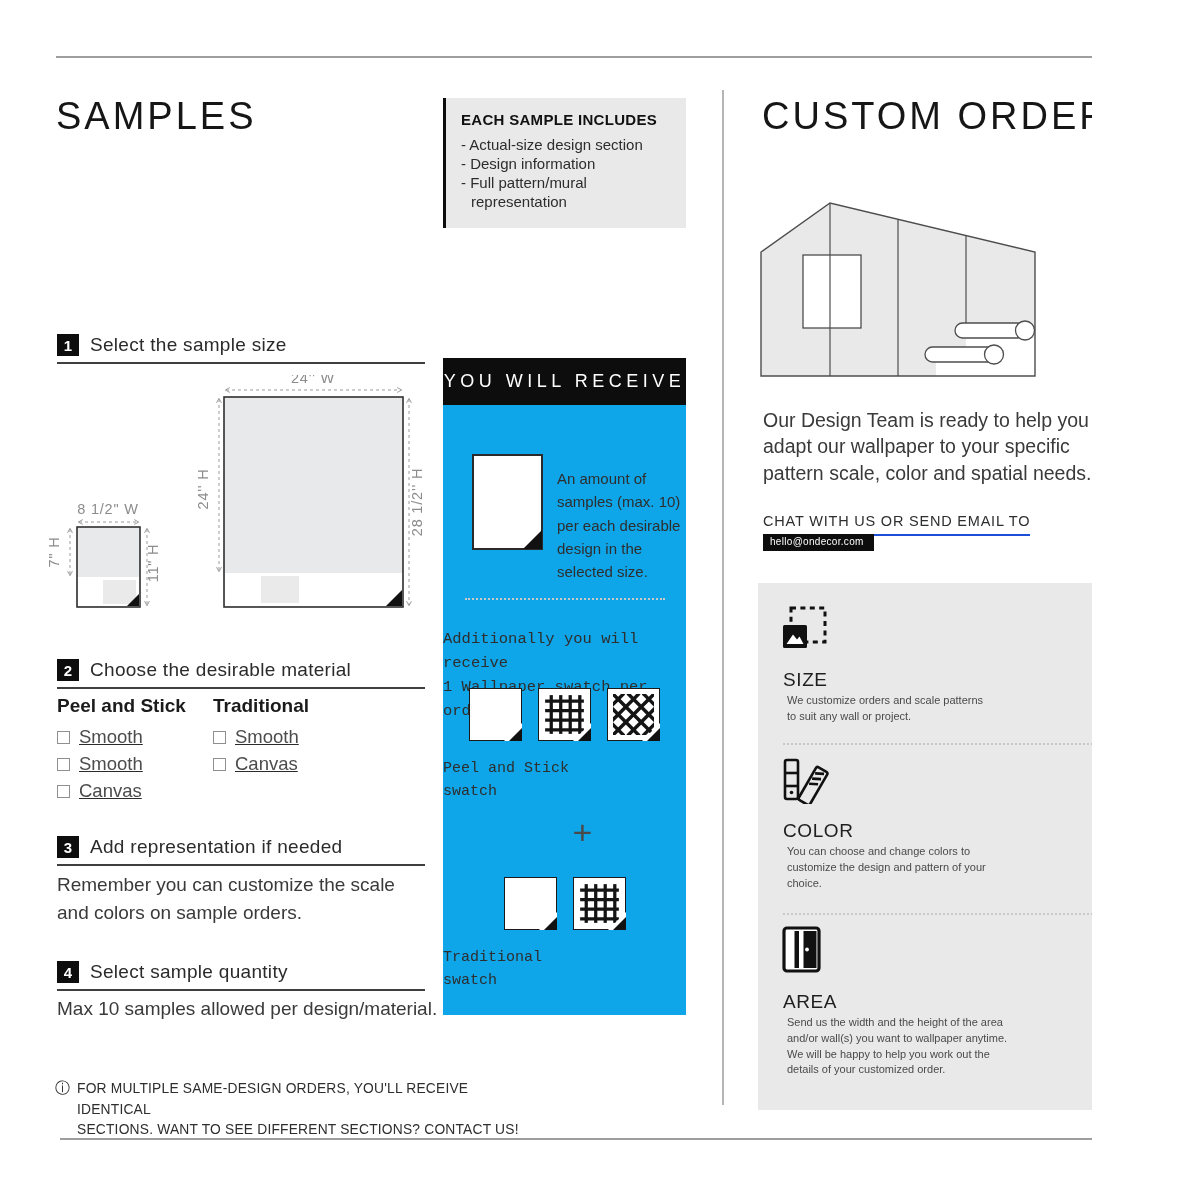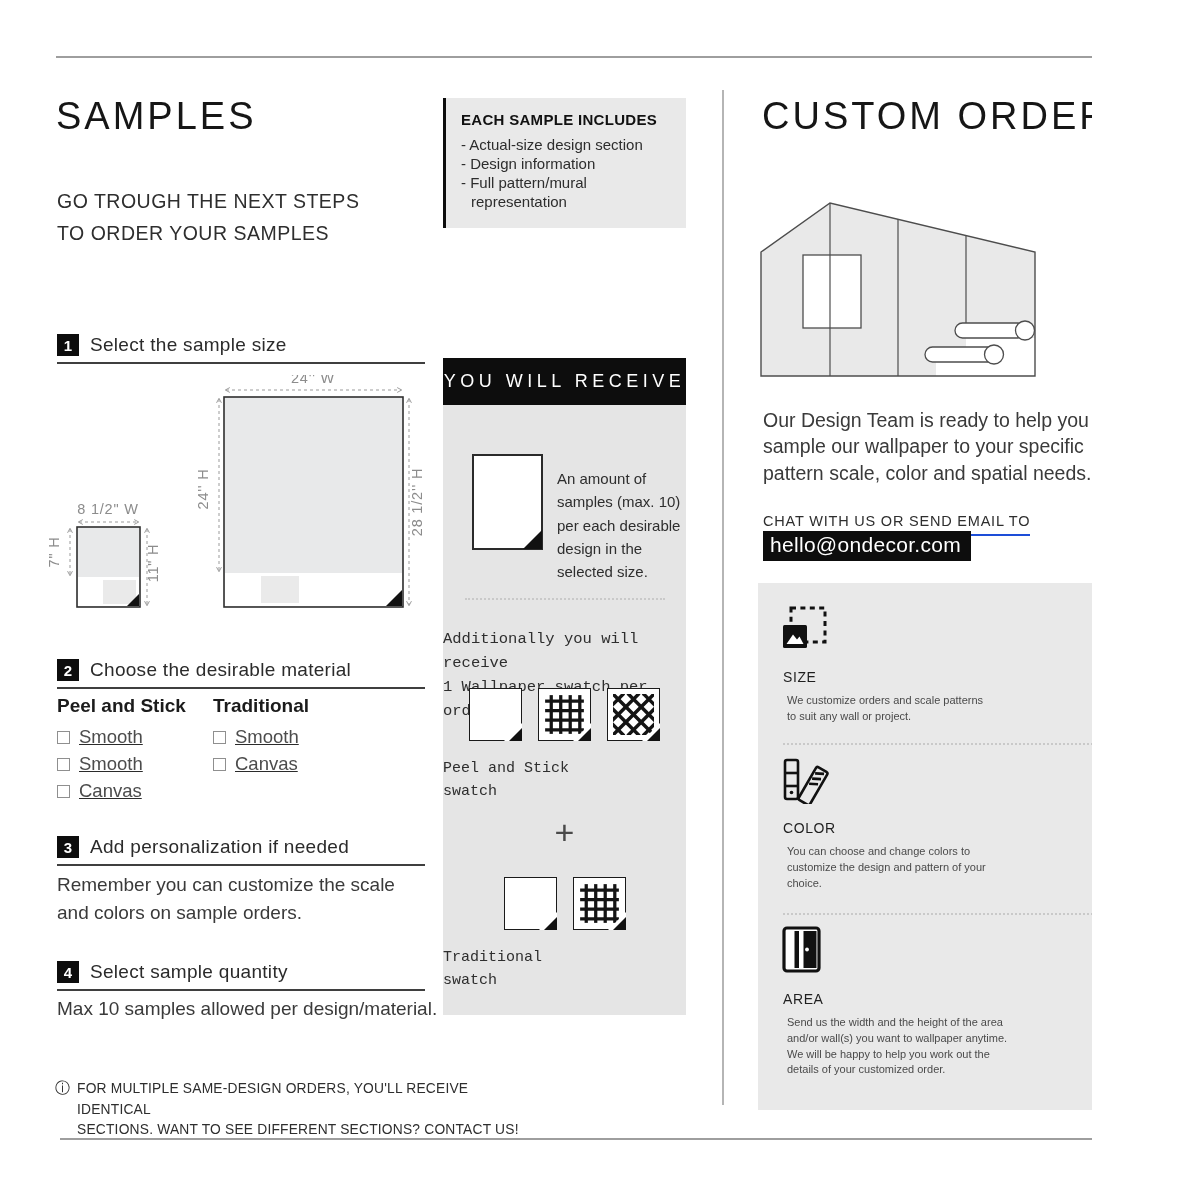--- a/index.html
+++ b/index.html
@@ -37,21 +37,21 @@
 
   .includes-box { position:absolute; left:443px; top:98px; width:243px; min-height:130px;
     background:#e9e9e9; border-left:3px solid #0d0d0d; padding:13px 14px 15px 15px; }
   .includes-title { font-size:15px; font-weight:600; letter-spacing:0.3px; color:#111; margin-bottom:7px; }
   .includes-item { font-size:15px; line-height:19px; color:#2d2d2d; padding-left:10px; text-indent:-10px; }
   .includes-item::before { content:"- "; }
 
   .receive-bar { position:absolute; left:443px; top:358px; width:243px; height:47px; background:#0d0d0d;
     color:#fff; display:flex; align-items:center; justify-content:center;
     font-size:18px; letter-spacing:4.5px; white-space:nowrap; }
-  .receive-panel { position:absolute; left:443px; top:405px; width:243px; height:610px; background:#e5e5e5; }
+  .receive-panel { position:absolute; left:443px; top:405px; width:243px; height:610px; background:#0ea5e9;padding-left:18px; }
 
   .page-icon { position:absolute; left:29px; top:49px; width:71px; height:96px; background:#fff;
     border:2px solid #2a2a2a; }
   .fold-b { position:absolute; right:-1px; bottom:-1px; width:0; height:0;
     border-left:13px solid transparent; border-bottom:13px solid #111; }
   .fold-b.lg { border-left-width:19px; border-bottom-width:19px; }
   .fold-w { position:absolute; right:-1px; bottom:-1px; width:0; height:0;
     border-left:18px solid transparent; border-bottom:18px solid #fff; }
 
   .mid-text { font-size:15px; line-height:1.55; color:#2e2e2e; }
@@ -59,39 +59,37 @@
   .center-text { width:100%;font-family:Liberation Mono, monospace; }
 
   .swatch-row { position:absolute; left:0; width:243px; display:flex; justify-content:center; gap:16px; }
   .swatch { position:relative; width:53px; height:53px; background:#fff; border:1.5px solid #1a1a1a; }
   .swatch svg { position:absolute; inset:0; width:100%; height:100%; }
   .plus-sign { position:absolute; width:243px; text-align:center; font-size:34px; font-weight:200;
     color:#4a4a4a; line-height:1; }
 
   .chat-label { font-size:14.5px; letter-spacing:0.8px; color:#2e2e2e; border-bottom:2px solid #1d4ed8;
     padding-bottom:5px; display:inline-block; white-space:nowrap; }
-  .email-chip { background:#0d0d0d; color:#fff; font-size:21px; letter-spacing:0.3px;
+  .email-chip { background:#0d0d0d; color:#fff; font-size:10px; letter-spacing:0.3px;
     padding:2px 10px 4px 7px; display:inline-block; white-space:nowrap; }
 
   .features-box { position:absolute; left:758px; top:583px; width:377px; height:527px; background:#e9e9e9; }
-  .feat-title { position:absolute; left:25px; font-size:14px; letter-spacing:0.6px; color:#1f1f1f; }
+  .feat-title { position:absolute; left:25px; font-size:19px; letter-spacing:0.6px; color:#1f1f1f; }
   .feat-text { position:absolute; left:29px; font-size:11px; line-height:1.44; color:#4a4a4a; }
 </style>
 </head>
 <body>
 
 <div id="canvas">
 
   <div class="rule-h" style="left:56px; top:56px; width:1094px;"></div>
   <div class="rule-h" style="left:60px; top:1138px; width:1088px;"></div>
   <div class="rule-v" style="left:722px; top:90px; height:1015px;"></div>
 
   <div class="abs big-title" style="left:56px; top:95px;">SAMPLES</div>
-  <div class="abs intro-left pre" style="left:57px; top:186px;">GO TROUGH THE NEXT STEPS
-TO ORDER YOUR SAMPLES</div>
 
   <div class="step-header" style="top:334px;">
     <span class="step-num">1</span>
     <span class="step-label">Select the sample size</span>
   </div>
 
   <svg class="abs" style="left:45px; top:375px;" width="395" height="245" viewBox="0 0 395 245">
     <defs>
       <marker id="arw" viewBox="0 0 10 10" refX="7.5" refY="5" markerWidth="7" markerHeight="7" orient="auto-start-reverse">
         <path d="M2,1.5 L8.5,5 L2,8.5" fill="none" stroke="#9b9b9b" stroke-width="1.4"></path>
@@ -156,21 +154,21 @@
       </div>
       <div class="check-row">
         <span class="checkbox"></span>
         <span class="check-label">Canvas</span>
       </div>
     </div>
   </div>
 
   <div class="step-header" style="top:836px;">
     <span class="step-num">3</span>
-    <span class="step-label">Add personalization if needed</span>
+    <span class="step-label">Add representation if needed</span>
   </div>
   <div class="abs body-text pre" style="left:57px; top:871px; width:400px;">Remember you can customize the scale
 and colors on sample orders.</div>
 
   <div class="step-header" style="top:961px;">
     <span class="step-num">4</span>
     <span class="step-label">Select sample quantity</span>
   </div>
   <div class="abs body-text" style="left:57px; top:995px; width:400px;">Max 10 samples allowed per design/material.</div>
 
@@ -299,21 +297,21 @@
       <rect x="197" y="128" width="70" height="15" rx="7.5" fill="#ffffff" stroke="#4d4d4d" stroke-width="1.3"></rect>
       <circle cx="267" cy="135.5" r="9.5" fill="#ffffff" stroke="#4d4d4d" stroke-width="1.3"></circle>
     </g>
     <g>
       <rect x="167" y="152" width="70" height="15" rx="7.5" fill="#ffffff" stroke="#4d4d4d" stroke-width="1.3"></rect>
       <circle cx="236" cy="159.5" r="9.5" fill="#ffffff" stroke="#4d4d4d" stroke-width="1.3"></circle>
     </g>
   </svg>
 
   <div class="abs pre" style="left:763px; top:407px; font-size:19.5px; line-height:1.35; color:#3a3a3a;">Our Design Team is ready to help you
-sample our wallpaper to your specific
+adapt our wallpaper to your specific
 pattern scale, color and spatial needs.</div>
 
   <div class="abs" style="left:763px; top:512px;">
     <span class="chat-label">CHAT WITH US OR SEND EMAIL TO</span>
   </div>
   <div class="abs" style="left:763px; top:531px;">
     <span class="email-chip">hello@ondecor.com</span>
   </div>
 
   <div class="features-box">

